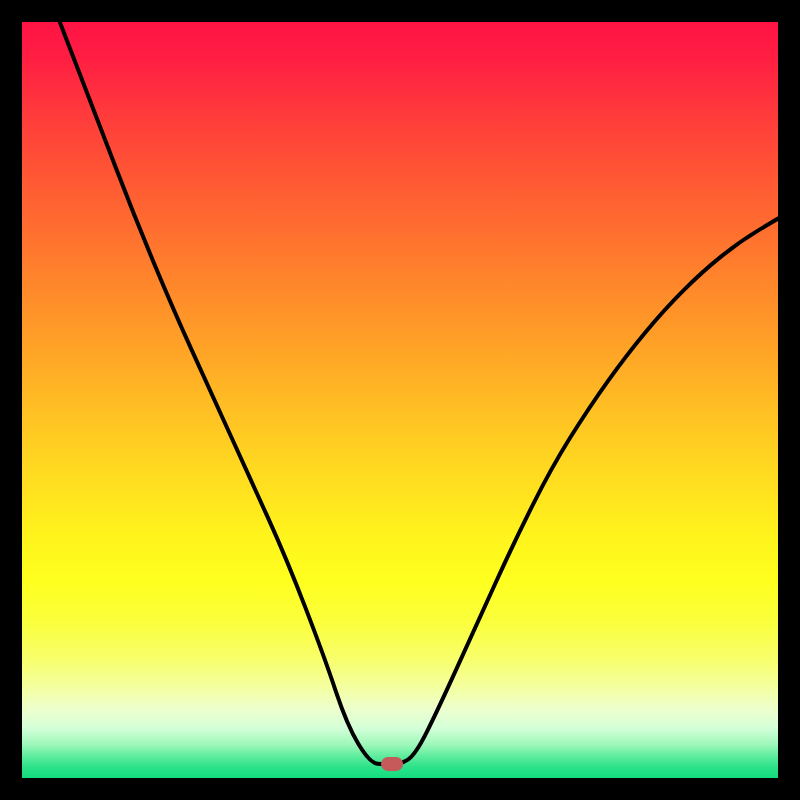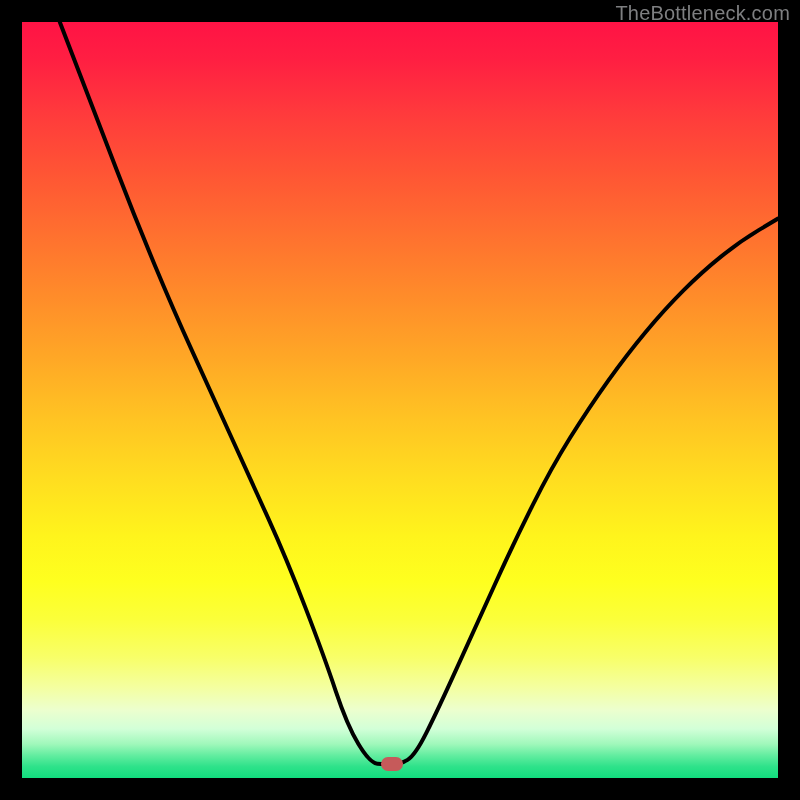--- a/index.html
+++ b/index.html
@@ -89,14 +89,13 @@
   <div class="plot-area">
     <div class="gradient-bg"></div>
 
     <svg class="curve-svg" viewBox="0 0 756 756" preserveAspectRatio="none">
       <path class="curve-path" d="M 37.800000000000004 0 Q 75.60000000000001 98.27999999999997 94.5 147.42000000000002 Q 113.39999999999999 196.56000000000006 132.3 241.92000000000004 Q 151.20000000000002 287.28000000000003 170.10000000000002 328.86 Q 189 370.44 207.89999999999998 412.02 Q 226.79999999999998 453.59999999999997 245.7 495.17999999999995 Q 264.59999999999997 536.76 283.5 585.9 Q 302.40000000000003 635.04 313.74 669.06 Q 325.08 703.08 336.41999999999996 721.98 Q 347.76 740.88 355.32 741.636 Q 362.88 742.392 370.44 742.392 Q 378 742.392 385.56 737.856 Q 393.12 733.32 404.46000000000004 710.6400000000001 Q 415.8 687.96 434.7 646.38 Q 453.59999999999997 604.8 472.5 563.22 Q 491.40000000000003 521.64 510.29999999999995 483.84000000000003 Q 529.1999999999999 446.04 548.0999999999999 415.8 Q 567 385.56 585.9000000000001 359.1 Q 604.8000000000001 332.64 623.7 309.96000000000004 Q 642.6 287.28000000000003 661.5 268.38 Q 680.4 249.47999999999996 699.3 234.35999999999999 Q 718.1999999999999 219.24 737.0999999999999 207.90000000000003 T 756 196.56000000000006" style="stroke: rgb(0, 0, 0);"></path>
     </svg>
 
     <div class="marker" style="background: rgb(198, 90, 90); left: 370.44px; top: 742.392px;"></div>
   </div>
 
-  <div class="attribution" style="color: rgb(126, 127, 129);">TheBottleneck.com</div>
 </div>
 
 </body></html>

